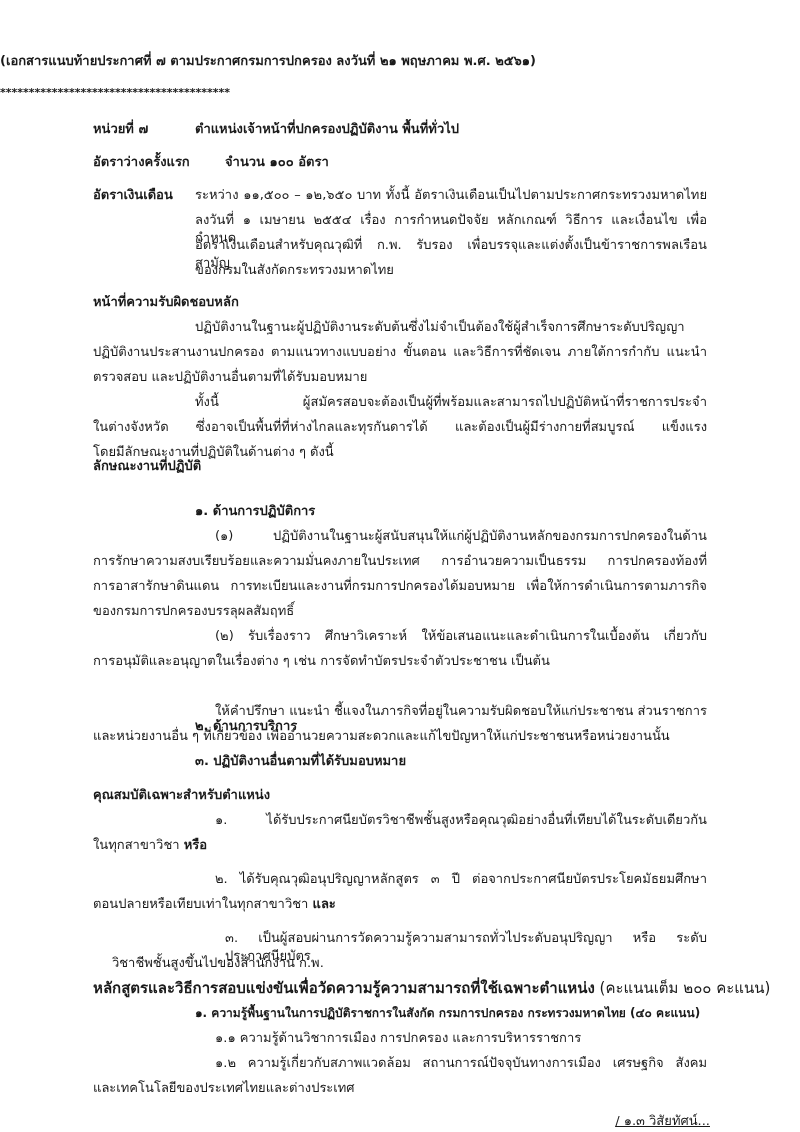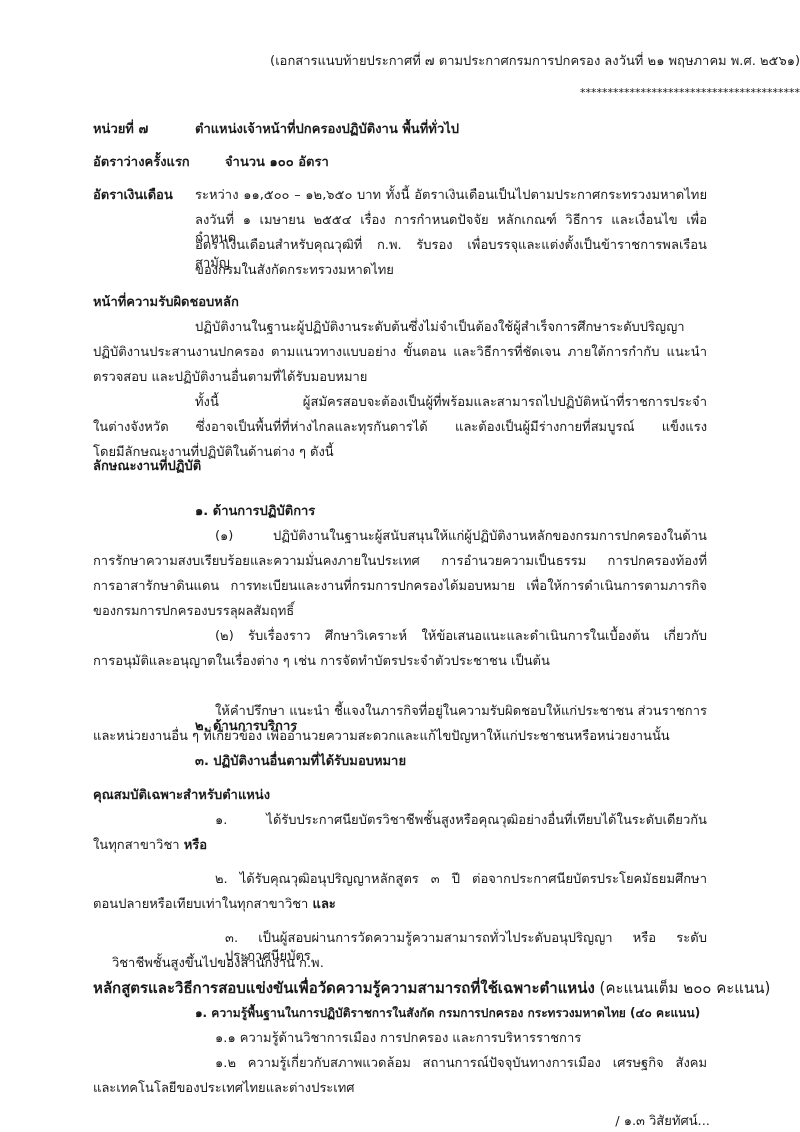--- a/index.html
+++ b/index.html
@@ -3,21 +3,21 @@
 <meta charset="utf-8">
 <style>
   html, body { margin: 0; padding: 0; background: #ffffff; }
   body {
     width: 800px; height: 1132px; position: relative; overflow: hidden;
     font-family: "DejaVu Sans", "Liberation Sans", sans-serif;
     color: #1a1a1a; font-size: 13px;
   }
   .line { position: absolute; white-space: nowrap; line-height: 18px; }
   .b { font-weight: bold; }
-  .center { left: 0; width: 800px; text-align: right; }
+  .center { left: 0; width: 800px; text-align: left; font-weight: bold; }
   .just { text-align: justify; text-align-last: justify; white-space: normal; }
   .stars { letter-spacing: 0px; font-size: 11px; }
 </style>
 </head>
 <body>
 
 <div class="line center" style="top:52px;">(เอกสารแนบท้ายประกาศที่ ๗ ตามประกาศกรมการปกครอง ลงวันที่ ๒๑ พฤษภาคม พ.ศ. ๒๕๖๑)</div>
 <div class="line center stars" style="top:84px;">****************************************</div>
 
 <div class="line b" style="top:120px; left:93px;">หน่วยที่ ๗</div>
@@ -70,13 +70,13 @@
 
 <div class="line" style="top:979px; left:93px; font-size:15px;">
   <span class="b">หลักสูตรและวิธีการสอบแข่งขันเพื่อวัดความรู้ความสามารถที่ใช้เฉพาะตำแหน่ง</span>
   <span>(คะแนนเต็ม ๒๐๐ คะแนน)</span>
 </div>
 <div class="line b" style="top:1004px; left:195px; font-size:12px;">๑. ความรู้พื้นฐานในการปฏิบัติราชการในสังกัด กรมการปกครอง กระทรวงมหาดไทย (๔๐ คะแนน)</div>
 <div class="line" style="top:1029px; left:215px;">๑.๑ ความรู้ด้านวิชาการเมือง การปกครอง และการบริหารราชการ</div>
 <div class="line just" style="top:1054px; left:215px; width:492px;">๑.๒ ความรู้เกี่ยวกับสภาพแวดล้อม สถานการณ์ปัจจุบันทางการเมือง เศรษฐกิจ สังคม</div>
 <div class="line" style="top:1079px; left:93px;">และเทคโนโลยีของประเทศไทยและต่างประเทศ</div>
 
-<div class="line" style="top:1112px; right:90px;">/ ๑.๓ วิสัยทัศน์...</div>
+<div class="line" style="top:1112px; right:90px;text-decoration:underline;">/ ๑.๓ วิสัยทัศน์...</div>
 
 </body></html>

